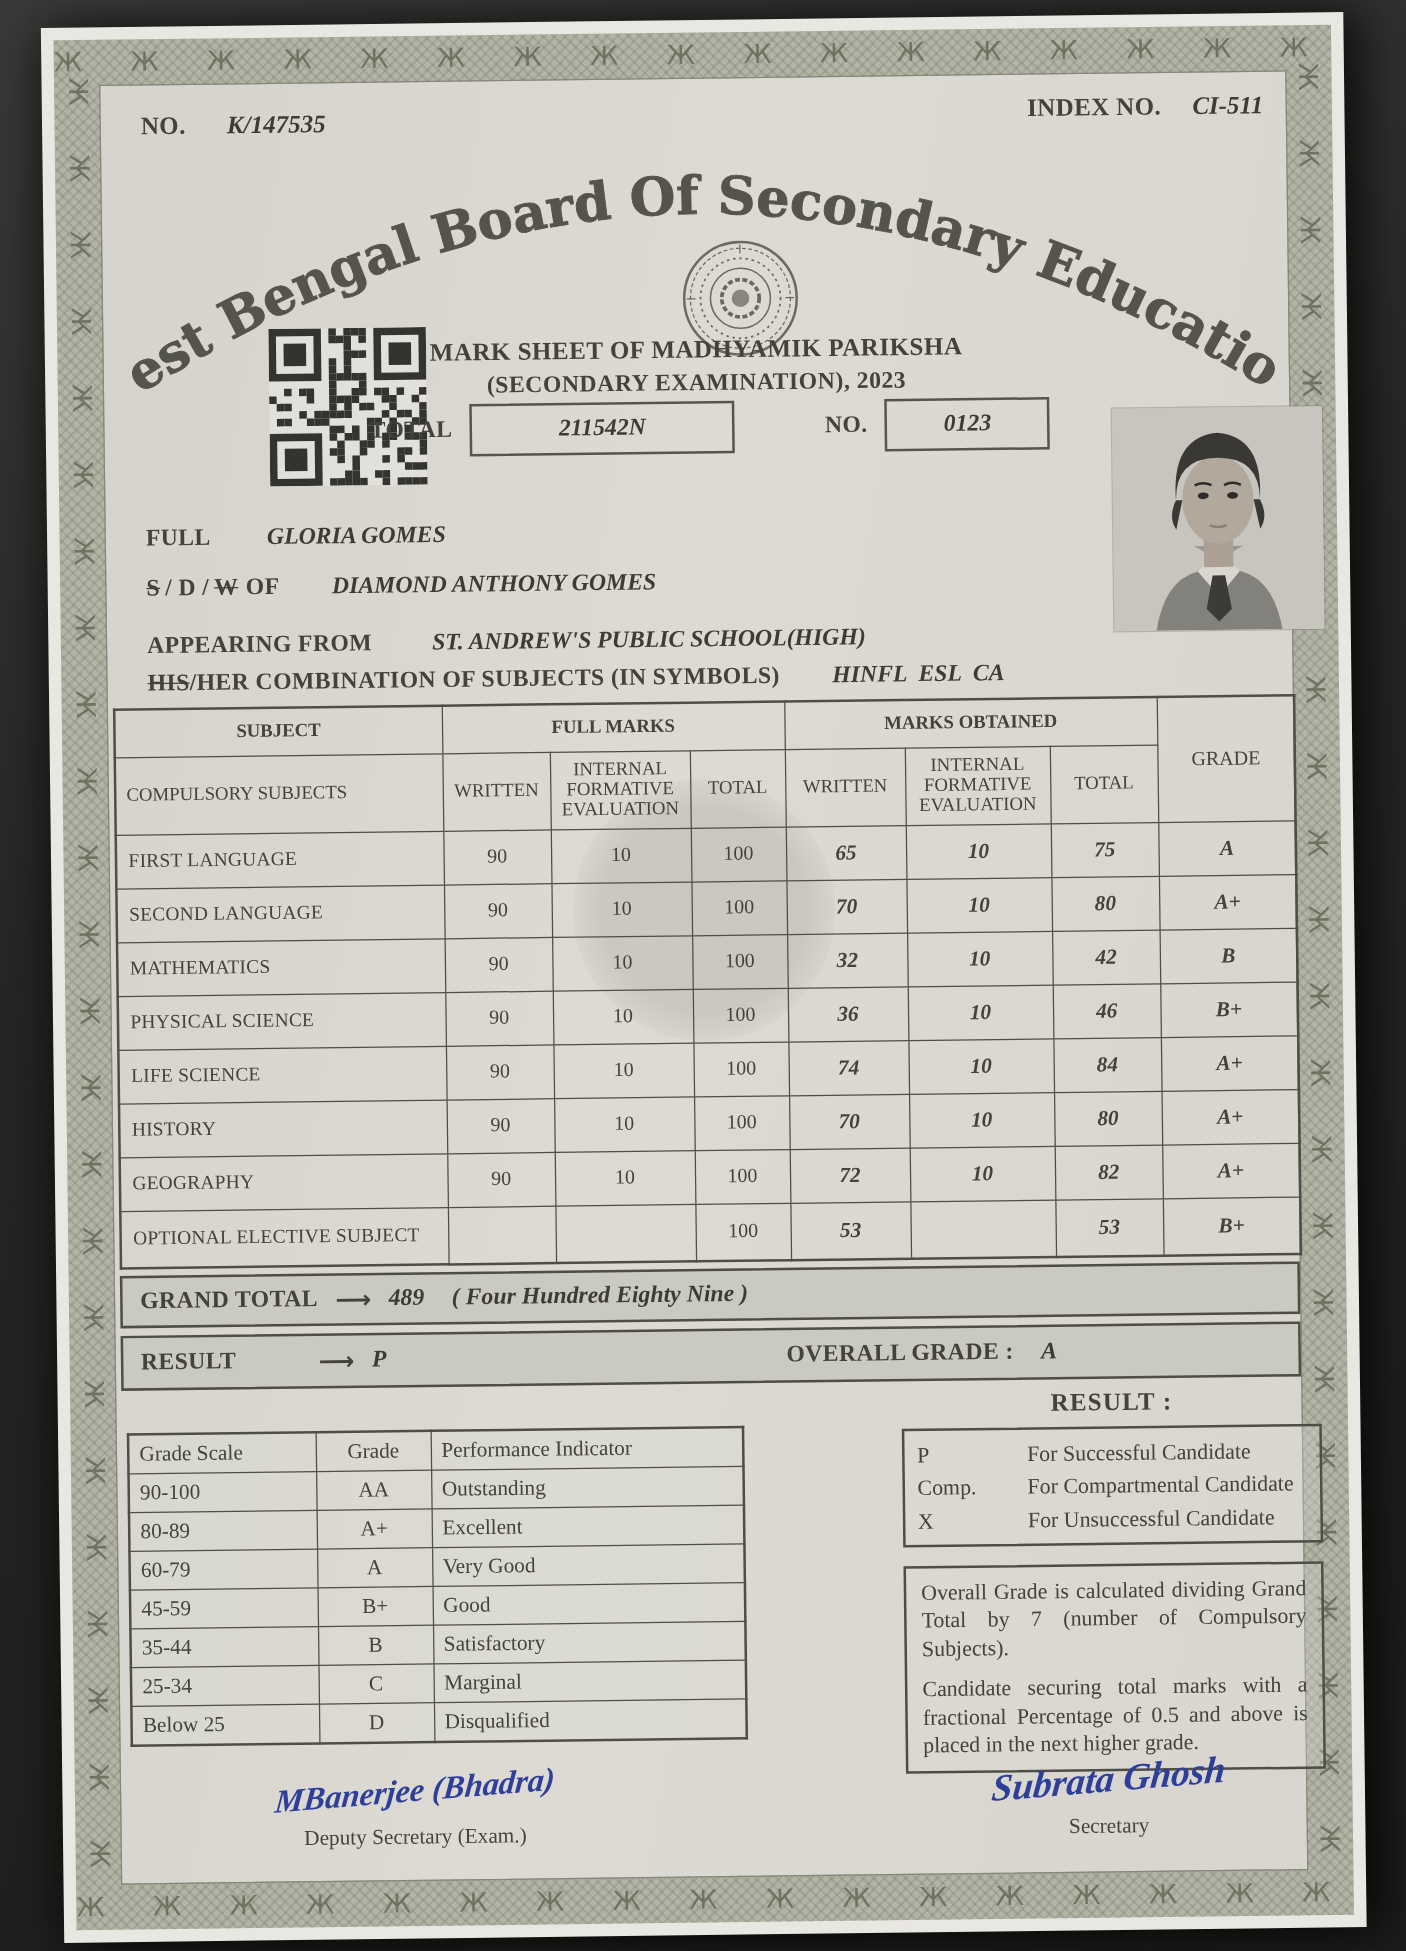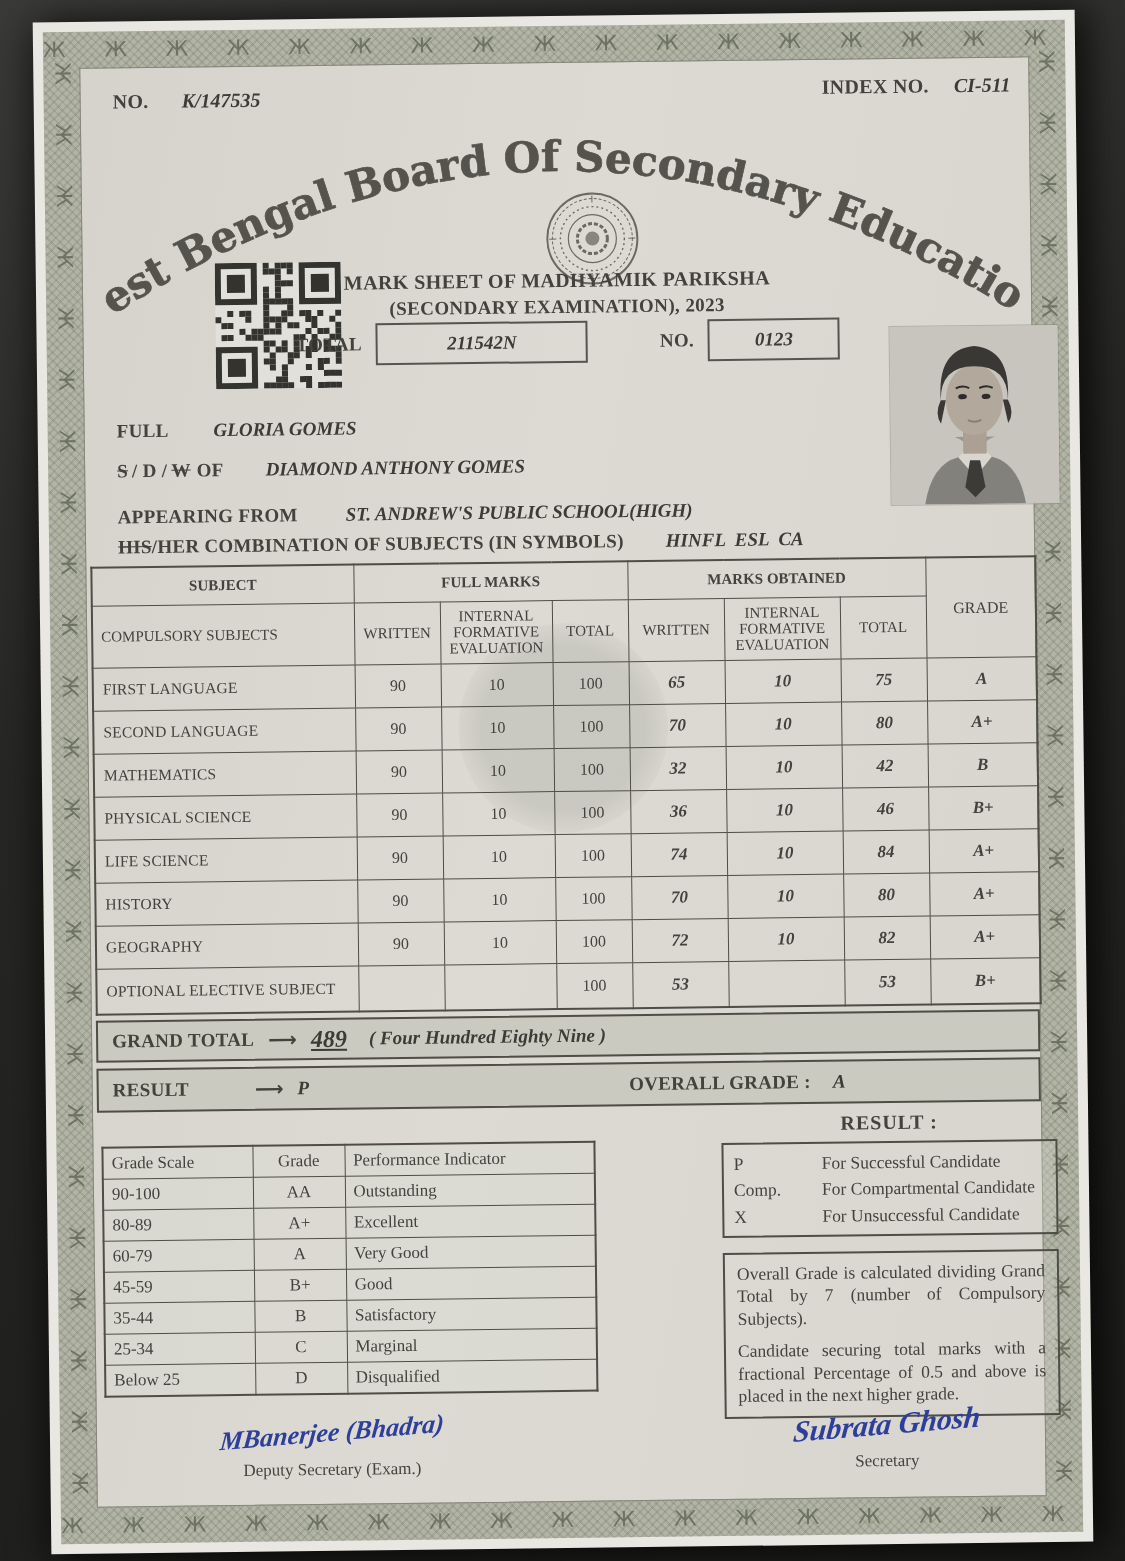--- a/index.html
+++ b/index.html
@@ -395,21 +395,21 @@
           <td class="mo"></td>
           <td class="mo">53</td>
           <td class="gr">B+</td>
         </tr>
       </tbody>
         </table>
 
       <div class="abs bar" style="left:4px;top:952px;width:944px;height:42px;padding-left:14px;">
         <span class="lbl">GRAND TOTAL</span>
         <span class="arrow">⟶</span>
-        <span class="hand" style="font-size:24px;text-decoration:underline;">489</span>
+        <span class="hand" style="font-size:19px;">489</span>
         <span class="hand" style="margin-left:22px;font-size:19px;">( Four Hundred Eighty Nine )</span>
       </div>
 
       <div class="abs bar" style="left:4px;top:1000px;width:944px;height:44px;padding-left:14px;">
         <span class="lbl">RESULT</span>
         <span class="arrow" style="margin-left:66px;">⟶</span>
         <span class="hand" style="font-size:19px;">P</span>
         <span class="lbl" style="margin-left:320px;">OVERALL GRADE :</span>
         <span class="hand" style="margin-left:22px;font-size:19px;">A</span>
       </div>

